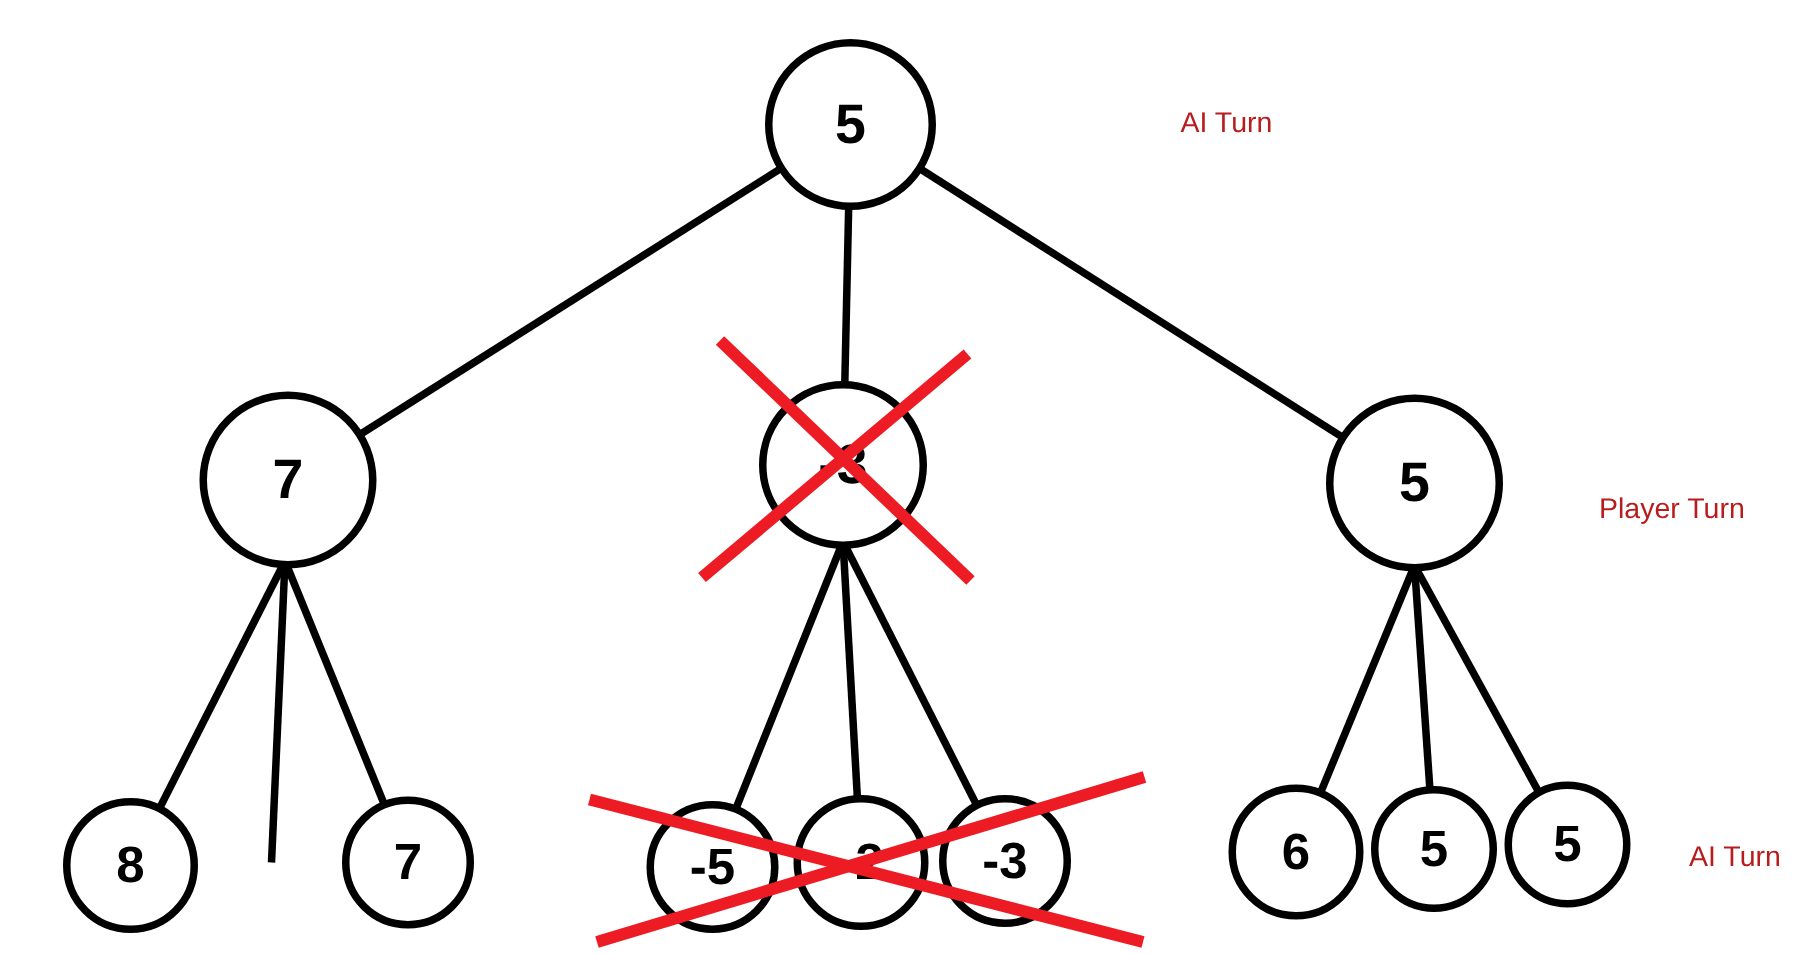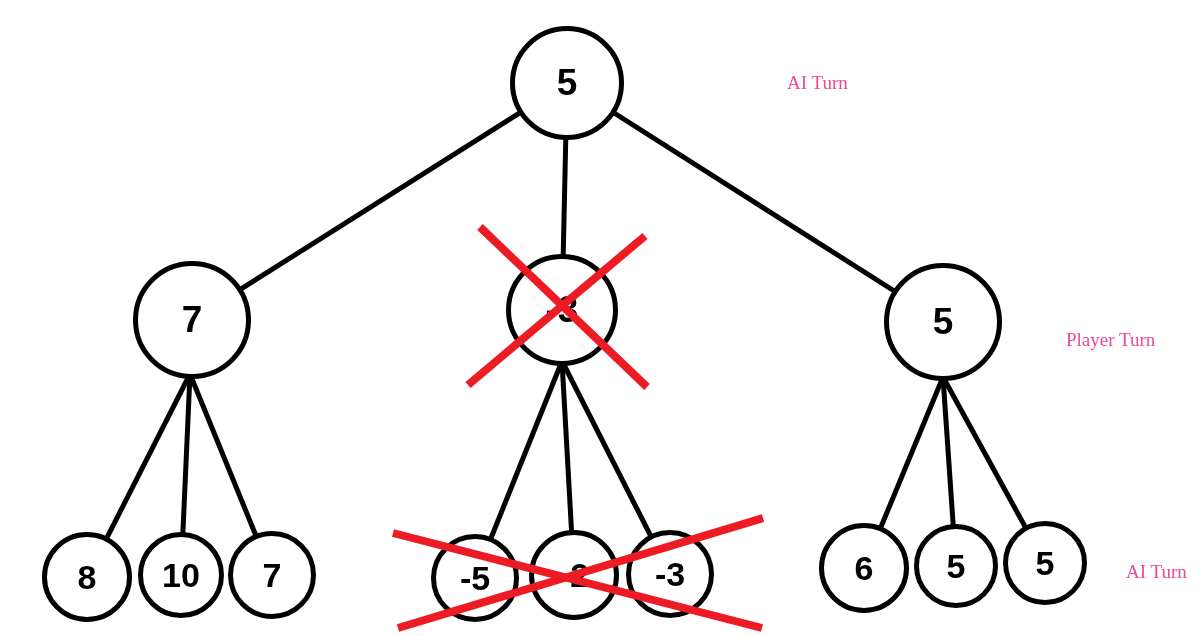--- a/index.html
+++ b/index.html
@@ -35,23 +35,22 @@
     justify-content: center;
     font-weight: bold;
     color: #000000;
   }
   .node.level1 { font-size: 37px; }
   .node.leaf   { font-size: 34px; }
   .turn-label {
     position: absolute;
     z-index: 2;
     font-size: 19px;
-    color: #ec4899;
+    color: #b91c1c;
     white-space: nowrap;
-    font-family: Liberation Serif, serif;
   }
 </style>
 </head>
 <body>
 
 <div class="canvas">
 
   <svg class="layer edges" width="1200" height="636" viewBox="0 0 1200 636">
     <line x1="567" y1="83" x2="192" y2="320" stroke-width="5" stroke="#000000"></line>
     <line x1="567" y1="83" x2="562" y2="310" stroke-width="5" stroke="#000000"></line>
@@ -80,23 +79,20 @@
   <div class="node level1" style="left:506px; top:254px; width:112px; height:112px;">
     <span>-3</span>
   </div>
   <div class="node level1" style="left:884px; top:263px; width:118px; height:118px;">
     <span>5</span>
   </div>
 
   <div class="node leaf" style="left:42px; top:532px; width:90px; height:90px;">
     <span>8</span>
   </div>
-  <div class="node leaf" style="left:138px; top:532px; width:86px; height:86px;">
-    <span>10</span>
-  </div>
   <div class="node leaf" style="left:228px; top:531px; width:88px; height:88px;">
     <span>7</span>
   </div>
 
   <div class="node leaf" style="left:431px; top:534px; width:88px; height:88px;">
     <span>-5</span>
   </div>
   <div class="node leaf" style="left:529px; top:530px; width:90px; height:90px;">
     <span>-2</span>
   </div>

